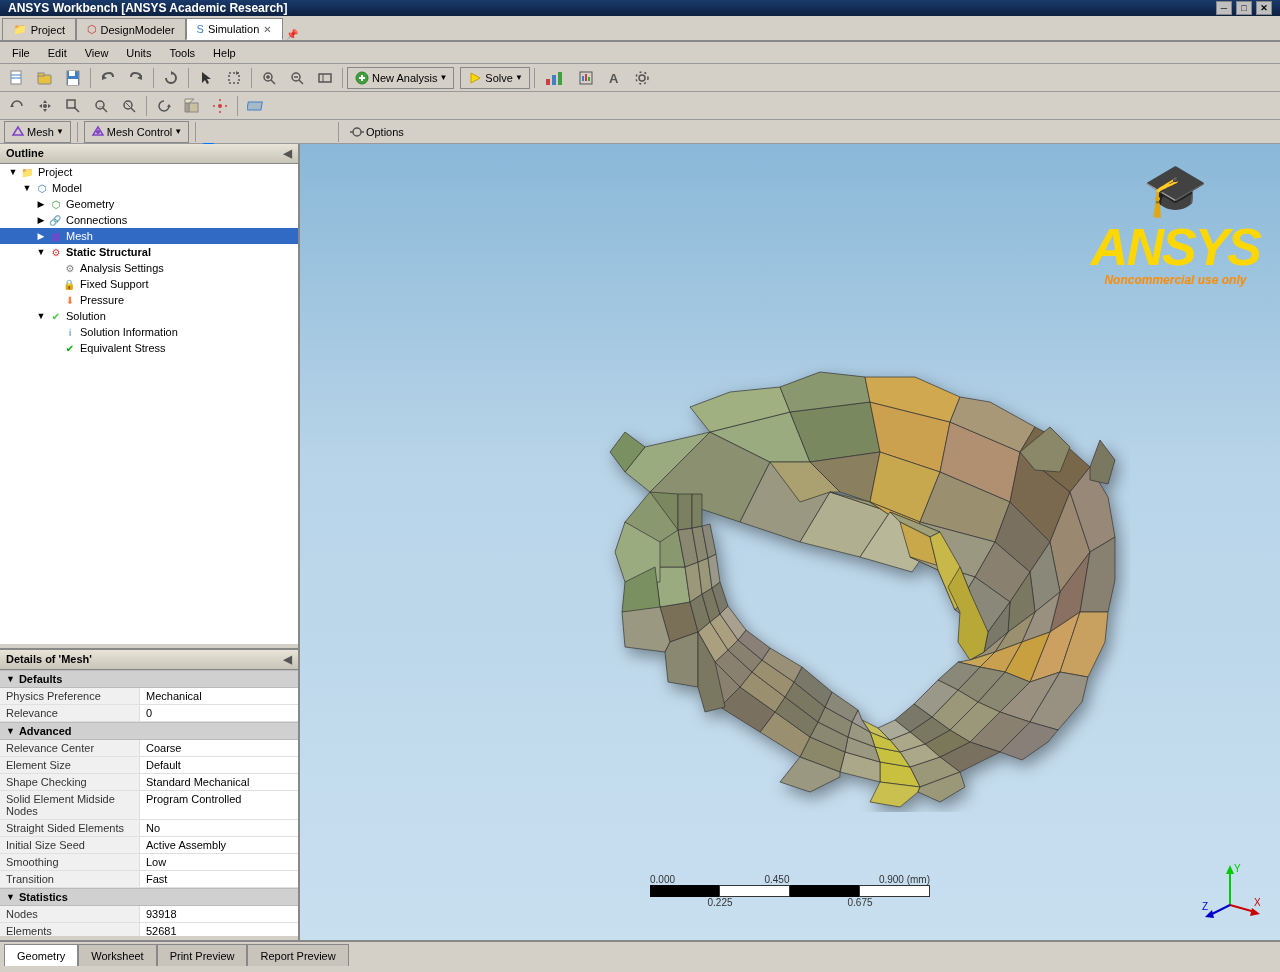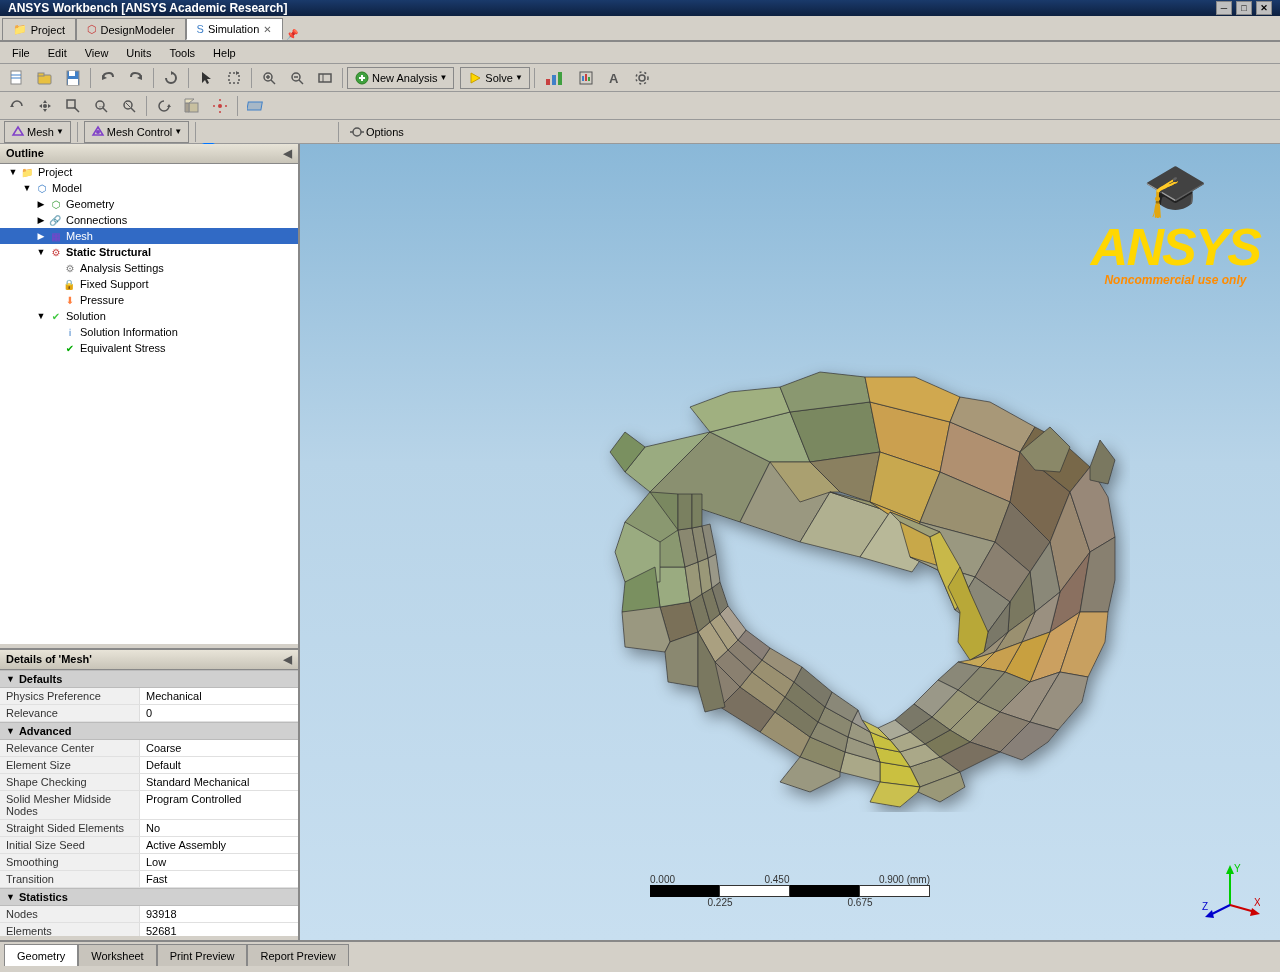--- a/index.html
+++ b/index.html
@@ -719,21 +719,21 @@
         </div>
         <div class="details-row">
           <span class="details-label">Element Size</span>
           <span class="details-value">Default</span>
         </div>
         <div class="details-row">
           <span class="details-label">Shape Checking</span>
           <span class="details-value">Standard Mechanical</span>
         </div>
         <div class="details-row">
-          <span class="details-label">Solid Mesher Midside Nodes</span>
+          <span class="details-label">Solid Element Midside Nodes</span>
           <span class="details-value">Program Controlled</span>
         </div>
         <div class="details-row">
           <span class="details-label">Straight Sided Elements</span>
           <span class="details-value">No</span>
         </div>
         <div class="details-row">
           <span class="details-label">Initial Size Seed</span>
           <span class="details-value">Active Assembly</span>
         </div>

